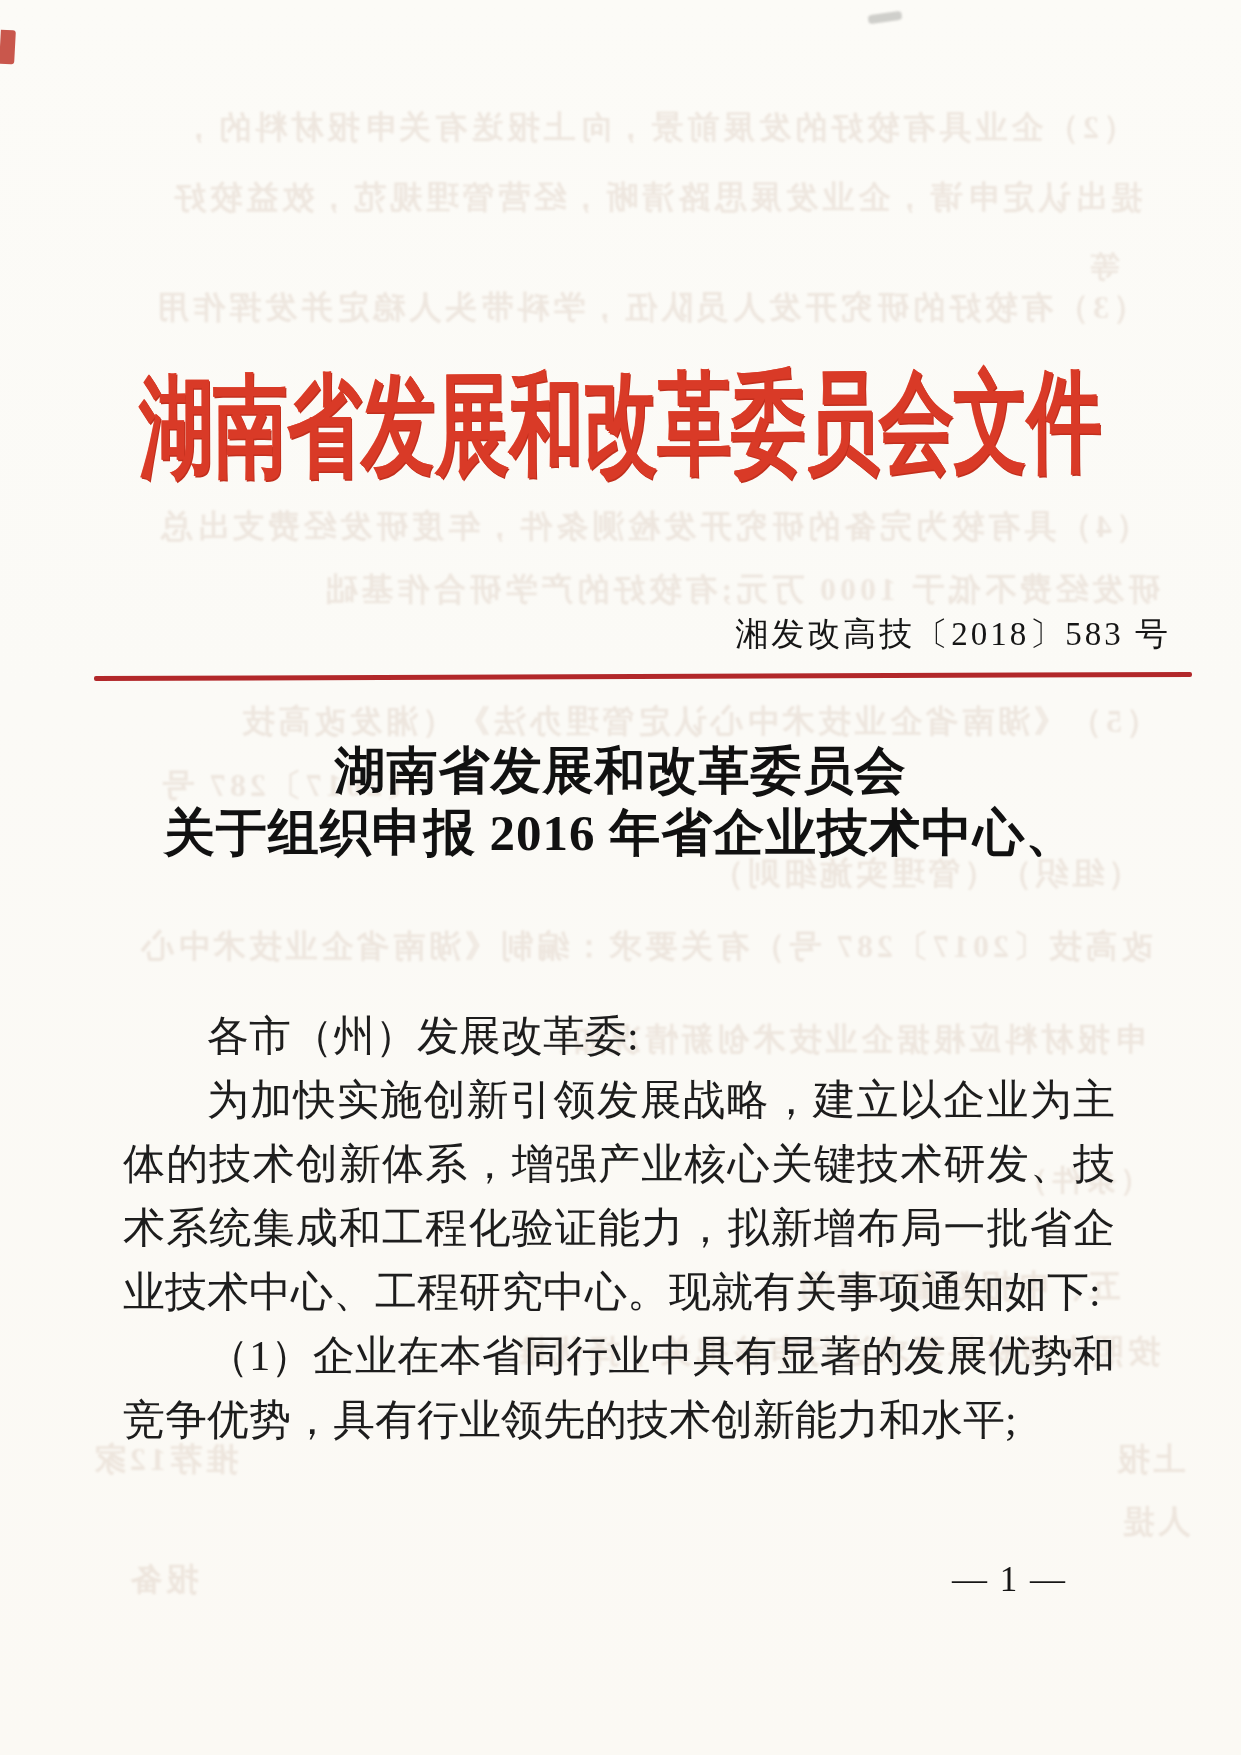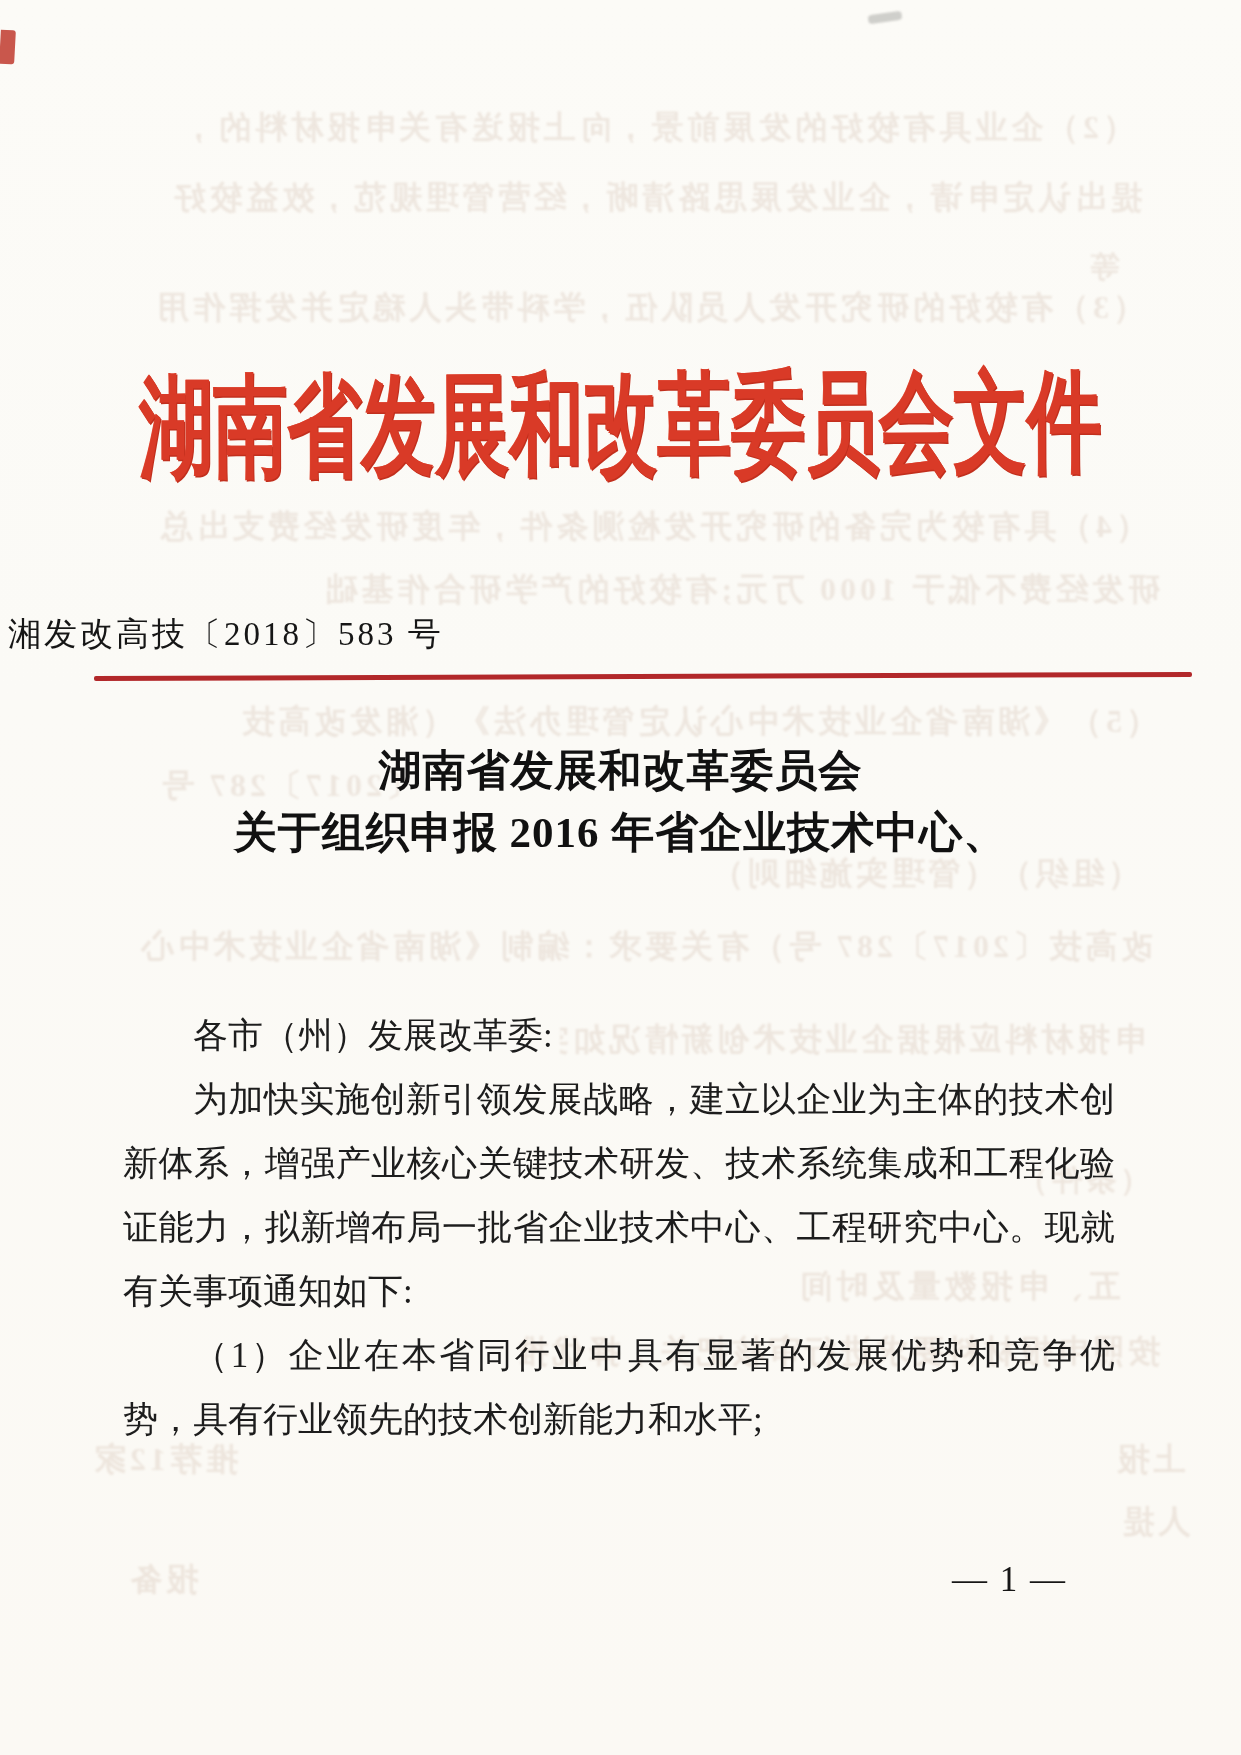--- a/index.html
+++ b/index.html
@@ -47,48 +47,48 @@
     font-size:74px; line-height:74px; font-weight:700;
     color:#d93a27;
     text-shadow:1px 1px 0 #c22f1d, -0.5px 0 0 #e4503a;
     transform:scaleY(1.5) rotate(-0.25deg);
     transform-origin:center;
     white-space:nowrap;
     letter-spacing:0px;
   }
 
   .doc-number {
-    position:absolute; top:612px; left:8px; right:70px;
-    text-align:left;
+    position:absolute; top:612px; left:0; right:70px;
+    text-align:right;
     font-size:33px; letter-spacing:3px;
     color:#161616;
     font-weight:500;
   }
 
   .red-rule {
     position:absolute; top:674px; left:94px; width:1098px; height:5px;
     background:#b2282a;
     transform:rotate(-0.22deg);
     border-radius:2px;
   }
 
   
   .doc-title {
     position:absolute; top:740px; left:0; right:0;
     text-align:center;
-    font-size:43px; line-height:62px;
+    font-size:51px; line-height:62px;
     font-weight:700;
     color:#111;
     letter-spacing:1px;
   }
 
   
   .body-text {
     position:absolute; top:1004px; left:123px; width:992px;
-    font-size:35px; line-height:64px;
+    font-size:42px; line-height:64px;
     text-align:justify;
     color:#1d1d1d;
   }
   .body-text p { margin:0; text-indent:2em; }
   .salutation { text-indent:0; }
   .heading { font-weight:700; padding-left:2em; color:#0f0f0f; }
 
   .page-number {
     position:absolute; top:1560px; left:952px;
     font-size:35px; letter-spacing:2px; color:#161616;

